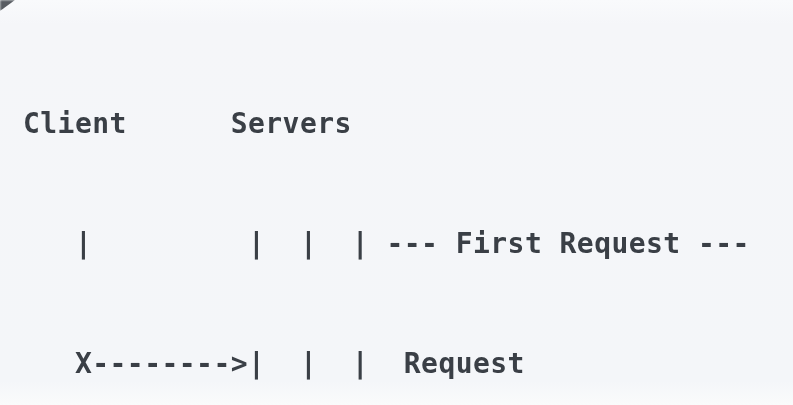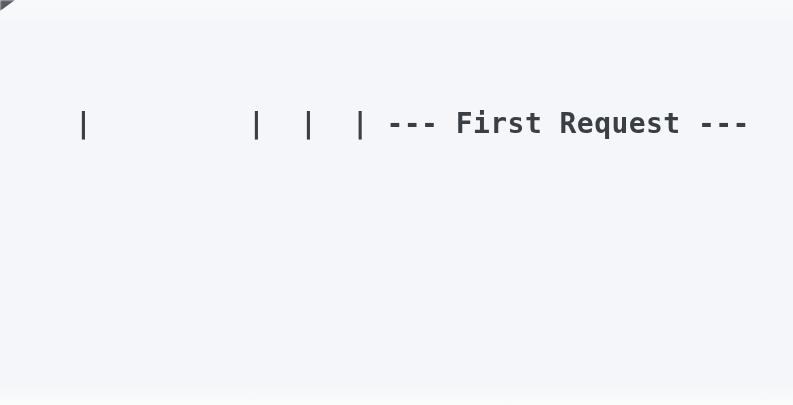--- a/index.html
+++ b/index.html
@@ -47,21 +47,23 @@
     white-space: pre;
   }
 </style>
 </head>
 <body>
 
 <div class="screen">
   <div class="corner-artifact"></div>
 
   <div class="ascii">
+    <div class="ln">Client      Servers</div>
     <div class="ln">   |         |  |  | --- First Request ---</div>
+    <div class="ln">   X--------&gt;|  |  |  Request</div>
     
     
     
     
     
     
   </div>
 </div>
 
 </body></html>

